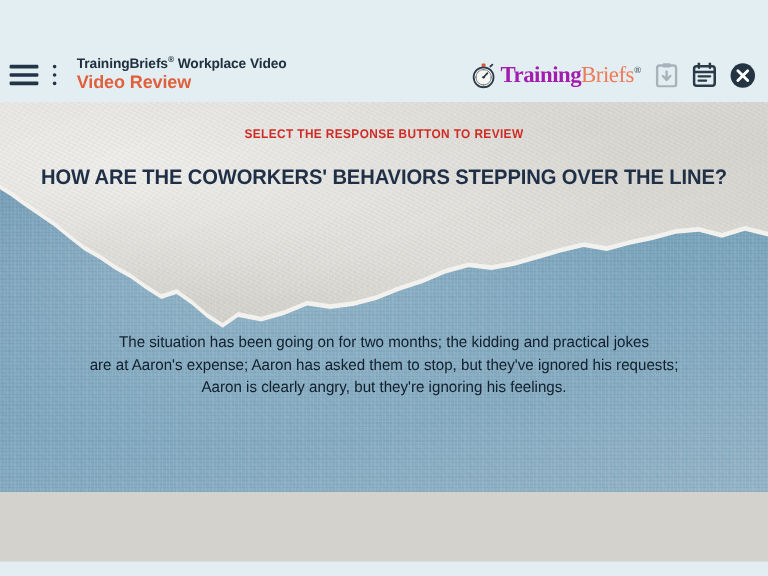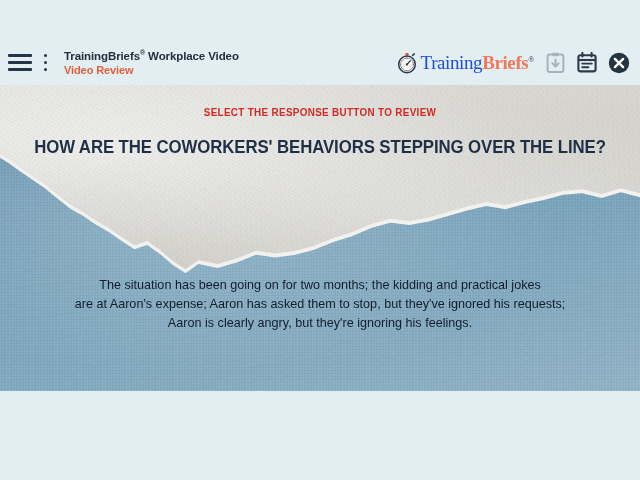--- a/index.html
+++ b/index.html
@@ -81,21 +81,21 @@
     color: #20303f;
     white-space: nowrap;
     letter-spacing: -0.1px;
   }
   .title-main sup {
     font-size: 7px;
     vertical-align: super;
     font-weight: bold;
   }
   .title-sub {
-    font-size: 11px;
+    font-size: 15px;
     font-weight: bold;
     color: #e0603c;
     white-space: nowrap;
     letter-spacing: -0.1px;
     margin-top: 1px;
   }
 
   .hdr-right {
     margin-left: auto;
     display: flex;
@@ -114,42 +114,42 @@
     flex: 0 0 auto;
     position: relative;
     margin-right: 2px;
   }
   .logo-text {
     font-family: "Liberation Serif", serif;
     font-size: 19px;
     letter-spacing: -0.4px;
     white-space: nowrap;
   }
-  .logo-training { color: #1d4ed8; font-weight: normal; }
-  .logo-briefs { color: #ef7a58; font-weight: bold; text-align: center; }
+  .logo-training { color: #a21caf; font-weight: bold; }
+  .logo-briefs { color: #ef7a58; font-weight: normal; text-align: center; }
   .logo-reg {
     font-size: 8px;
     color: #2b3a47;
     vertical-align: super;
   }
 
   .hdr-icon {
     width: 22px; height: 22px;
     flex: 0 0 auto;
     display: flex;
     align-items: center;
     justify-content: center;
   }
   .hdr-icon.disabled { opacity: 0.32; }
 
   
   #slide {
     position: absolute;
     left: 0; top: 85px;
-    width: 640px; height: 306px;
+    width: 640px; height: 383px;
     overflow: hidden;
     background: #d3d2cd;
   }
 
   
   .paper-top {
     position: absolute;
     left: 0; top: 0;
     width: 640px; height: 200px;
     background:

